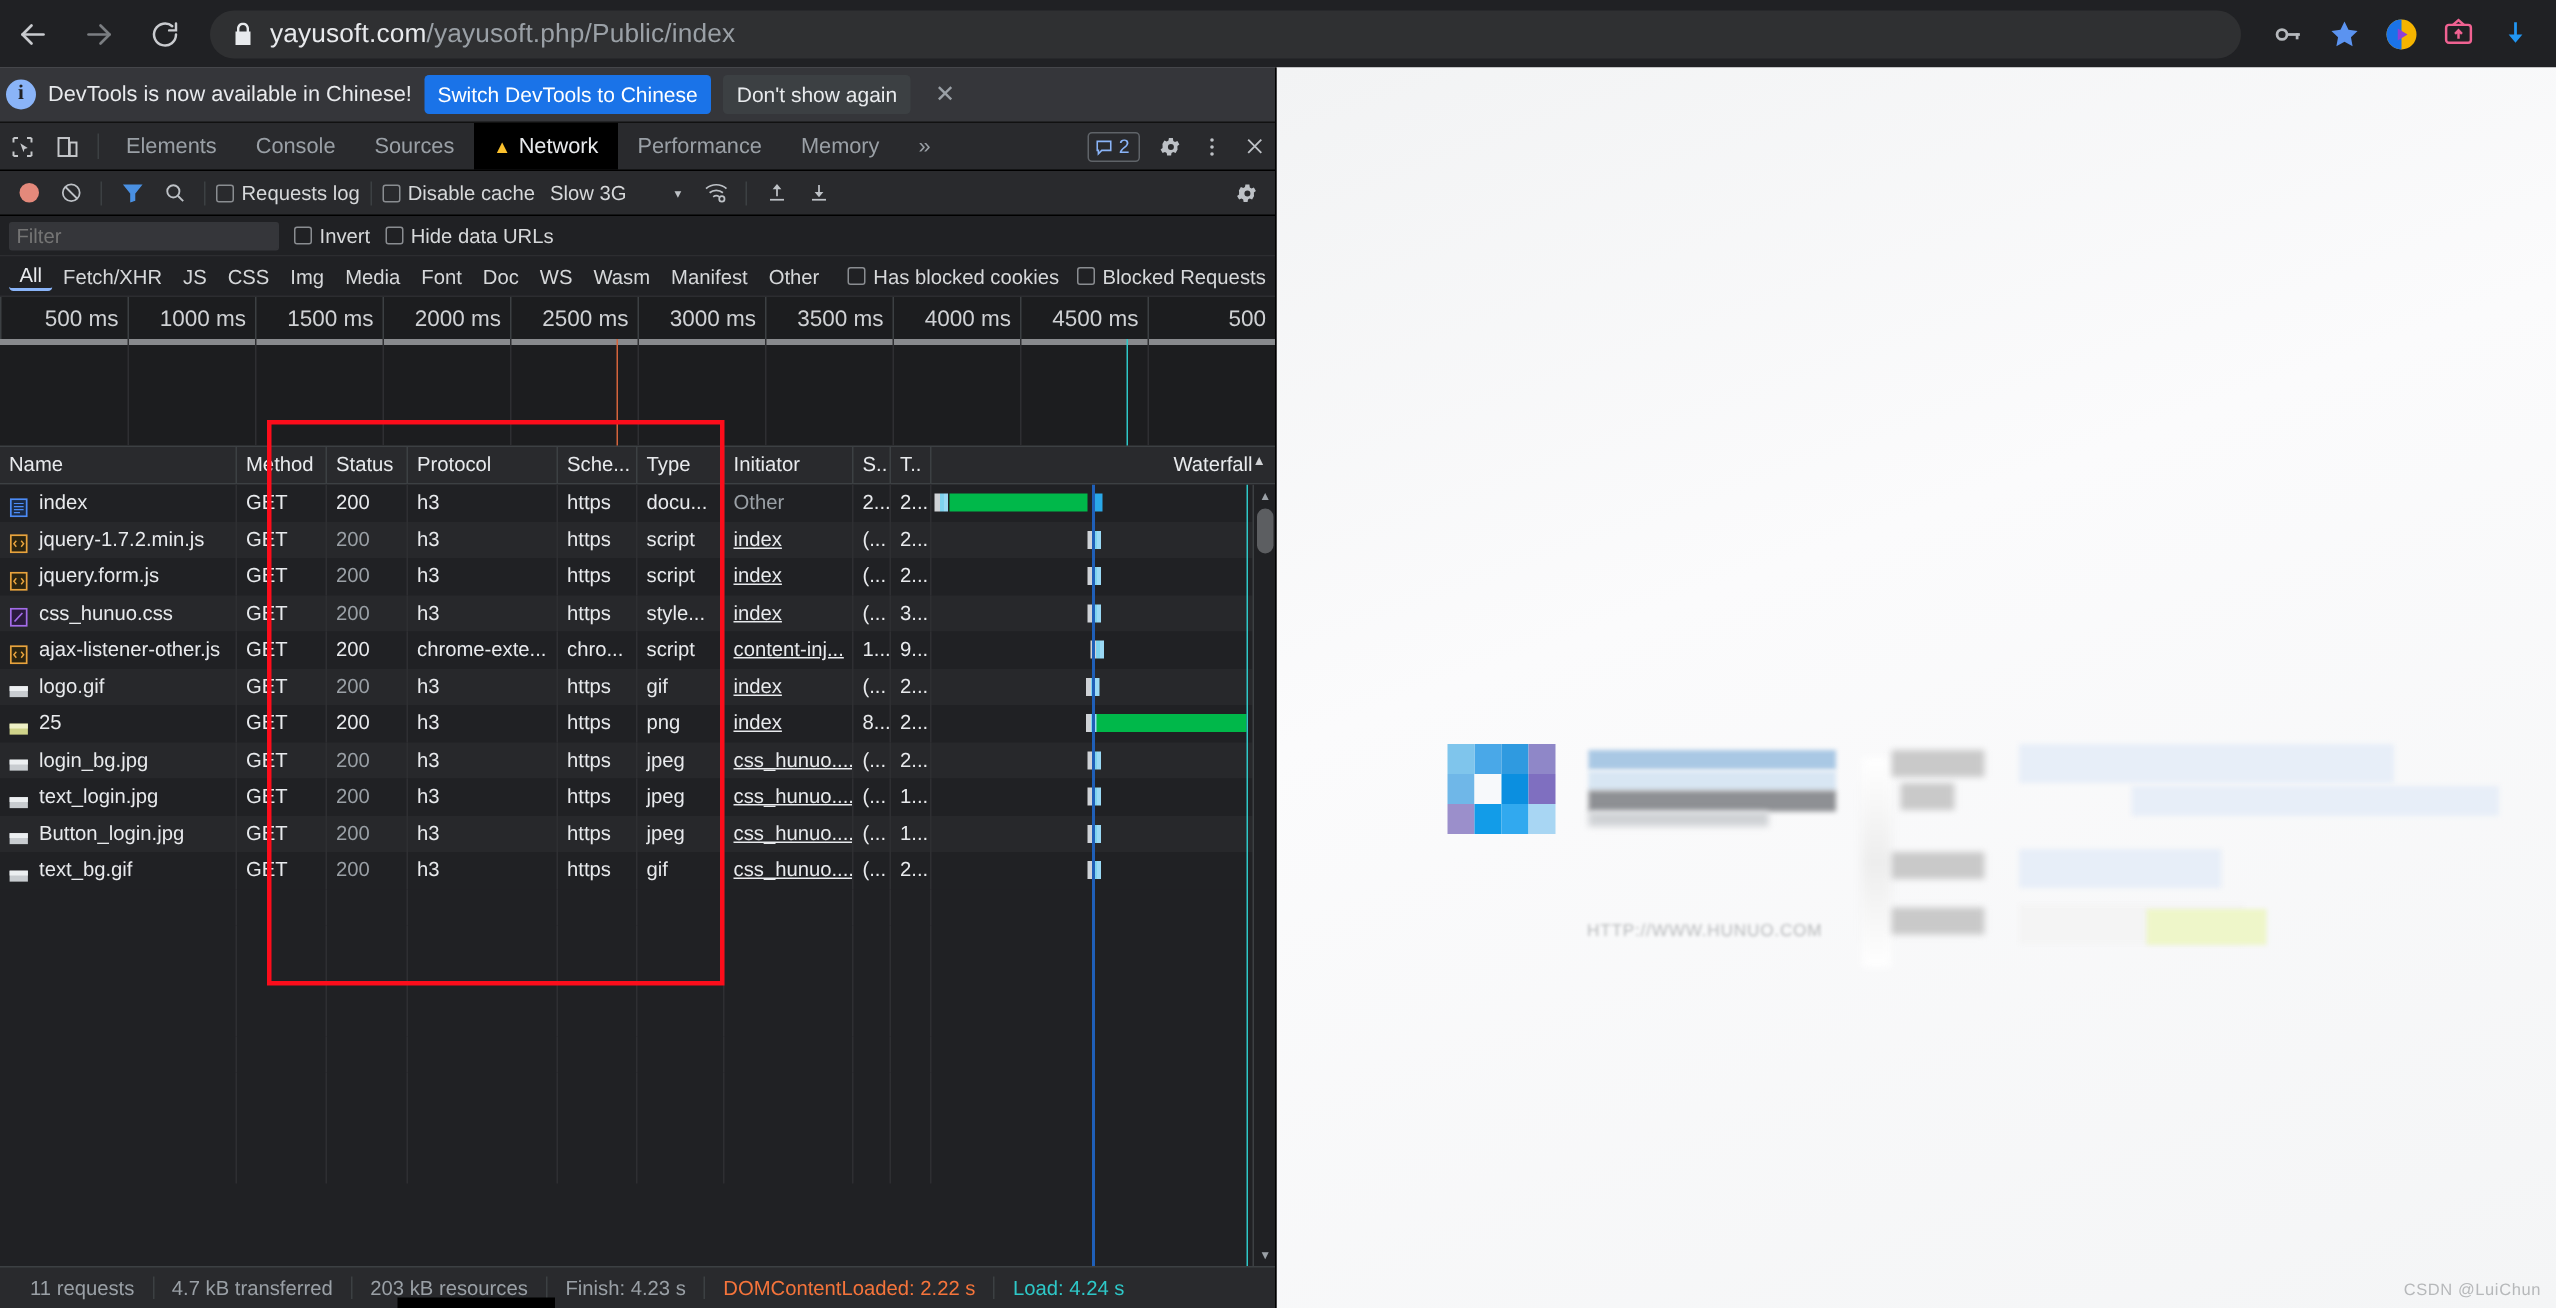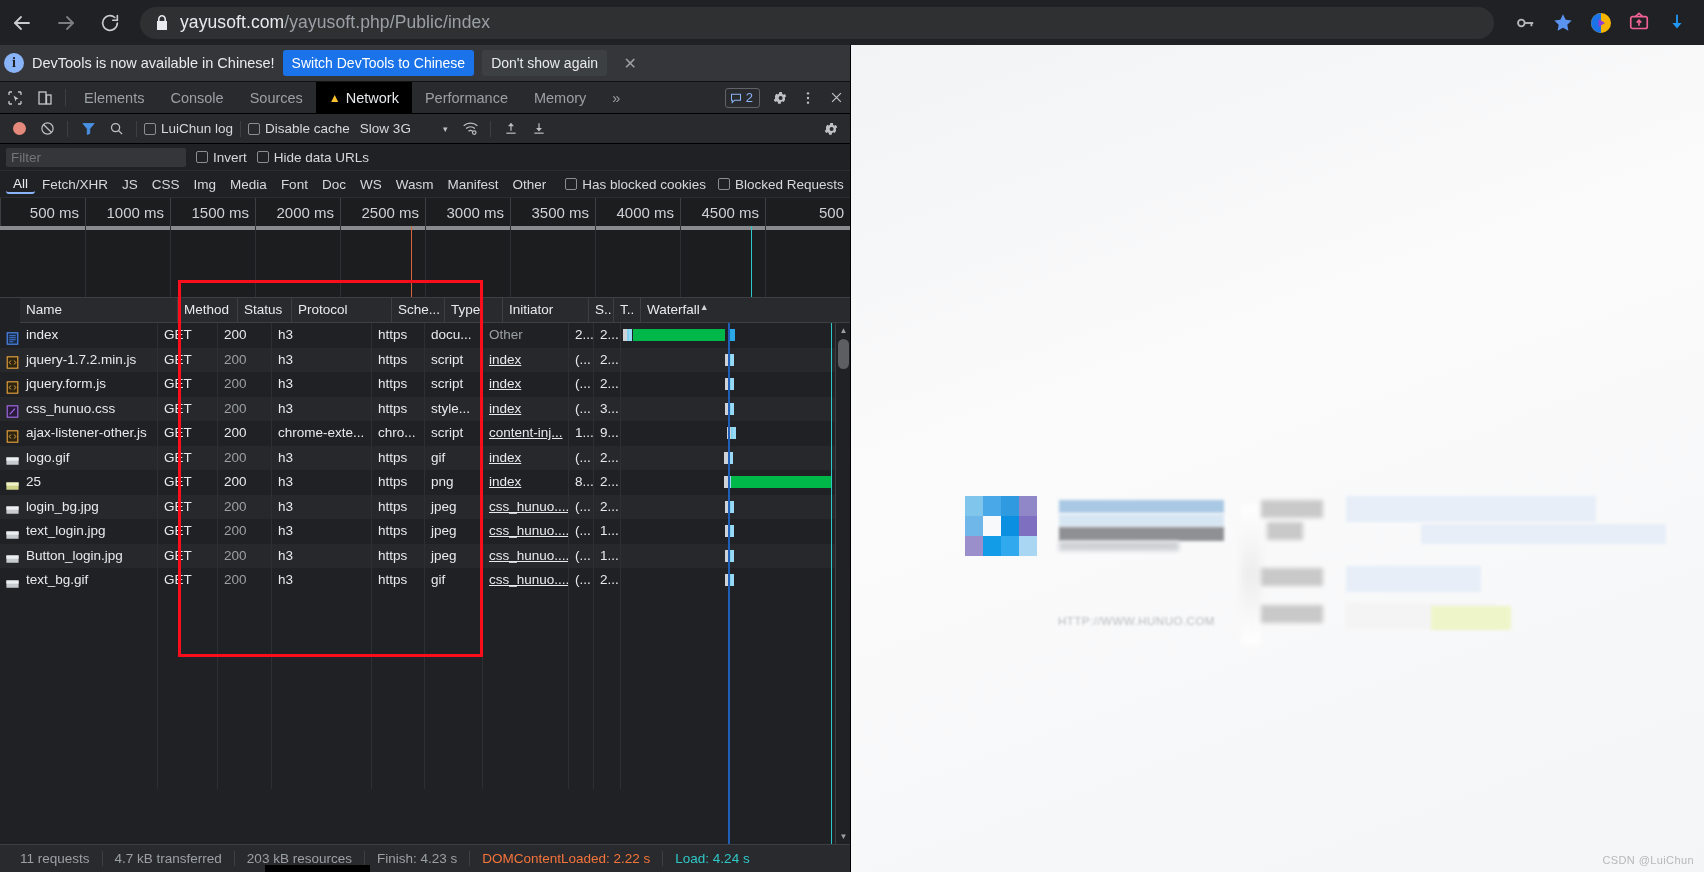--- a/index.html
+++ b/index.html
@@ -178,21 +178,21 @@
   .ov-tick span { position:absolute; right: 6px; top: 6px; white-space: nowrap; }
   .ov-grid { position:absolute; top:28px; height: 72px; border-left: 1px solid #2e2f32; }
   .ov-band { position:absolute; left:0; top:28px; width:100%; height:4px; background:#888a8d;}
   .ov-dcl { position:absolute; top:28px; width:1px; height: 72px; background:#d4643c; }
   .ov-load { position:absolute; top:28px; width:1px; height:72px; background:#2ec8c8; }
 
   
   .dt-table-wrap { flex: 1; display:flex; flex-direction: column; min-height: 0; background:#202124; position:relative;}
   .tbl-header {
     display:flex; height: 25px; background:#292a2d; border-bottom:1px solid #3c4043;
-    font-size: 13.5px; color:#e8eaed; flex: none; margin-left: 20px;
+    font-size: 13.5px; color:#e8eaed; flex: none;
   }
   .th { padding: 4px 6px; border-right: 1px solid #3c4043; overflow:hidden; white-space:nowrap; cursor:pointer;}
   .tbl-body { flex:1; overflow: hidden; position: relative; }
   .trow { display:flex; height: 24.5px; font-size: 13.5px; align-items: center; }
   .trow:nth-child(odd) { background: #202124; }
   .trow:nth-child(even) { background: #27282b; }
   .td { padding: 0 6px; border-right: 1px solid #2e2f32; height:24.5px; line-height:24.5px; overflow:hidden; white-space:nowrap; }
   .td.name { display:flex; align-items:center; gap:7px; }
   .fileicon { width: 13px; height: 13px; flex: none; }
   .dim { color: #9aa0a6; }
@@ -432,21 +432,21 @@
       </div>
       <div class="tb-btn">
         <svg width="15" height="15" viewBox="0 0 24 24" fill="none" stroke="#bdc1c6" stroke-width="2">
             <circle cx="10.5" cy="10.5" r="6.5"></circle>
             <path d="M15.5 15.5L21 21"></path>
           </svg>
       </div>
       <div class="tb-sep"></div>
       <label class="cb-label">
         <span class="cb"></span>
-        <span>LuiChun log</span>
+        <span>Requests log</span>
       </label>
       <div class="tb-sep"></div>
       <label class="cb-label">
         <span class="cb"></span>
         <span>Disable cache</span>
       </label>
       <span class="throttle">Slow 3G</span>
       <span class="caret">▾</span>
       <div class="tb-btn" style="margin-left:8px">
         <svg width="17" height="15" viewBox="0 0 24 22" fill="none" stroke="#bdc1c6" stroke-width="1.7">
@@ -566,21 +566,21 @@
       <div class="tbl-header">
         <div class="th" style="width:158px">Name</div>
         <div class="th" style="width:60px">Method</div>
         <div class="th" style="width:54px">Status</div>
         <div class="th" style="width:100px">Protocol</div>
         <div class="th" style="width:53px">Sche...</div>
         <div class="th" style="width:58px">Type</div>
         <div class="th" style="width:86px">Initiator</div>
         <div class="th" style="width:25px">S..</div>
         <div class="th" style="width:27px">T..</div>
-        <div class="th" style="flex:1; border-right:none; display:flex; justify-content:flex-start;">
+        <div class="th" style="flex:1; border-right:none; display:flex; justify-content:flex-end;">
           <span>Waterfall</span>
           <span style="color:#cfd1d4; font-size:9px;">▲</span>
         </div>
       </div>
 
       <div class="tbl-body">
         <div id="rows">
             <div class="trow">
               <div class="td name" style="width: 158px;">
                 <span class="fileicon"><svg width="13" height="13" viewBox="0 0 16 16">

